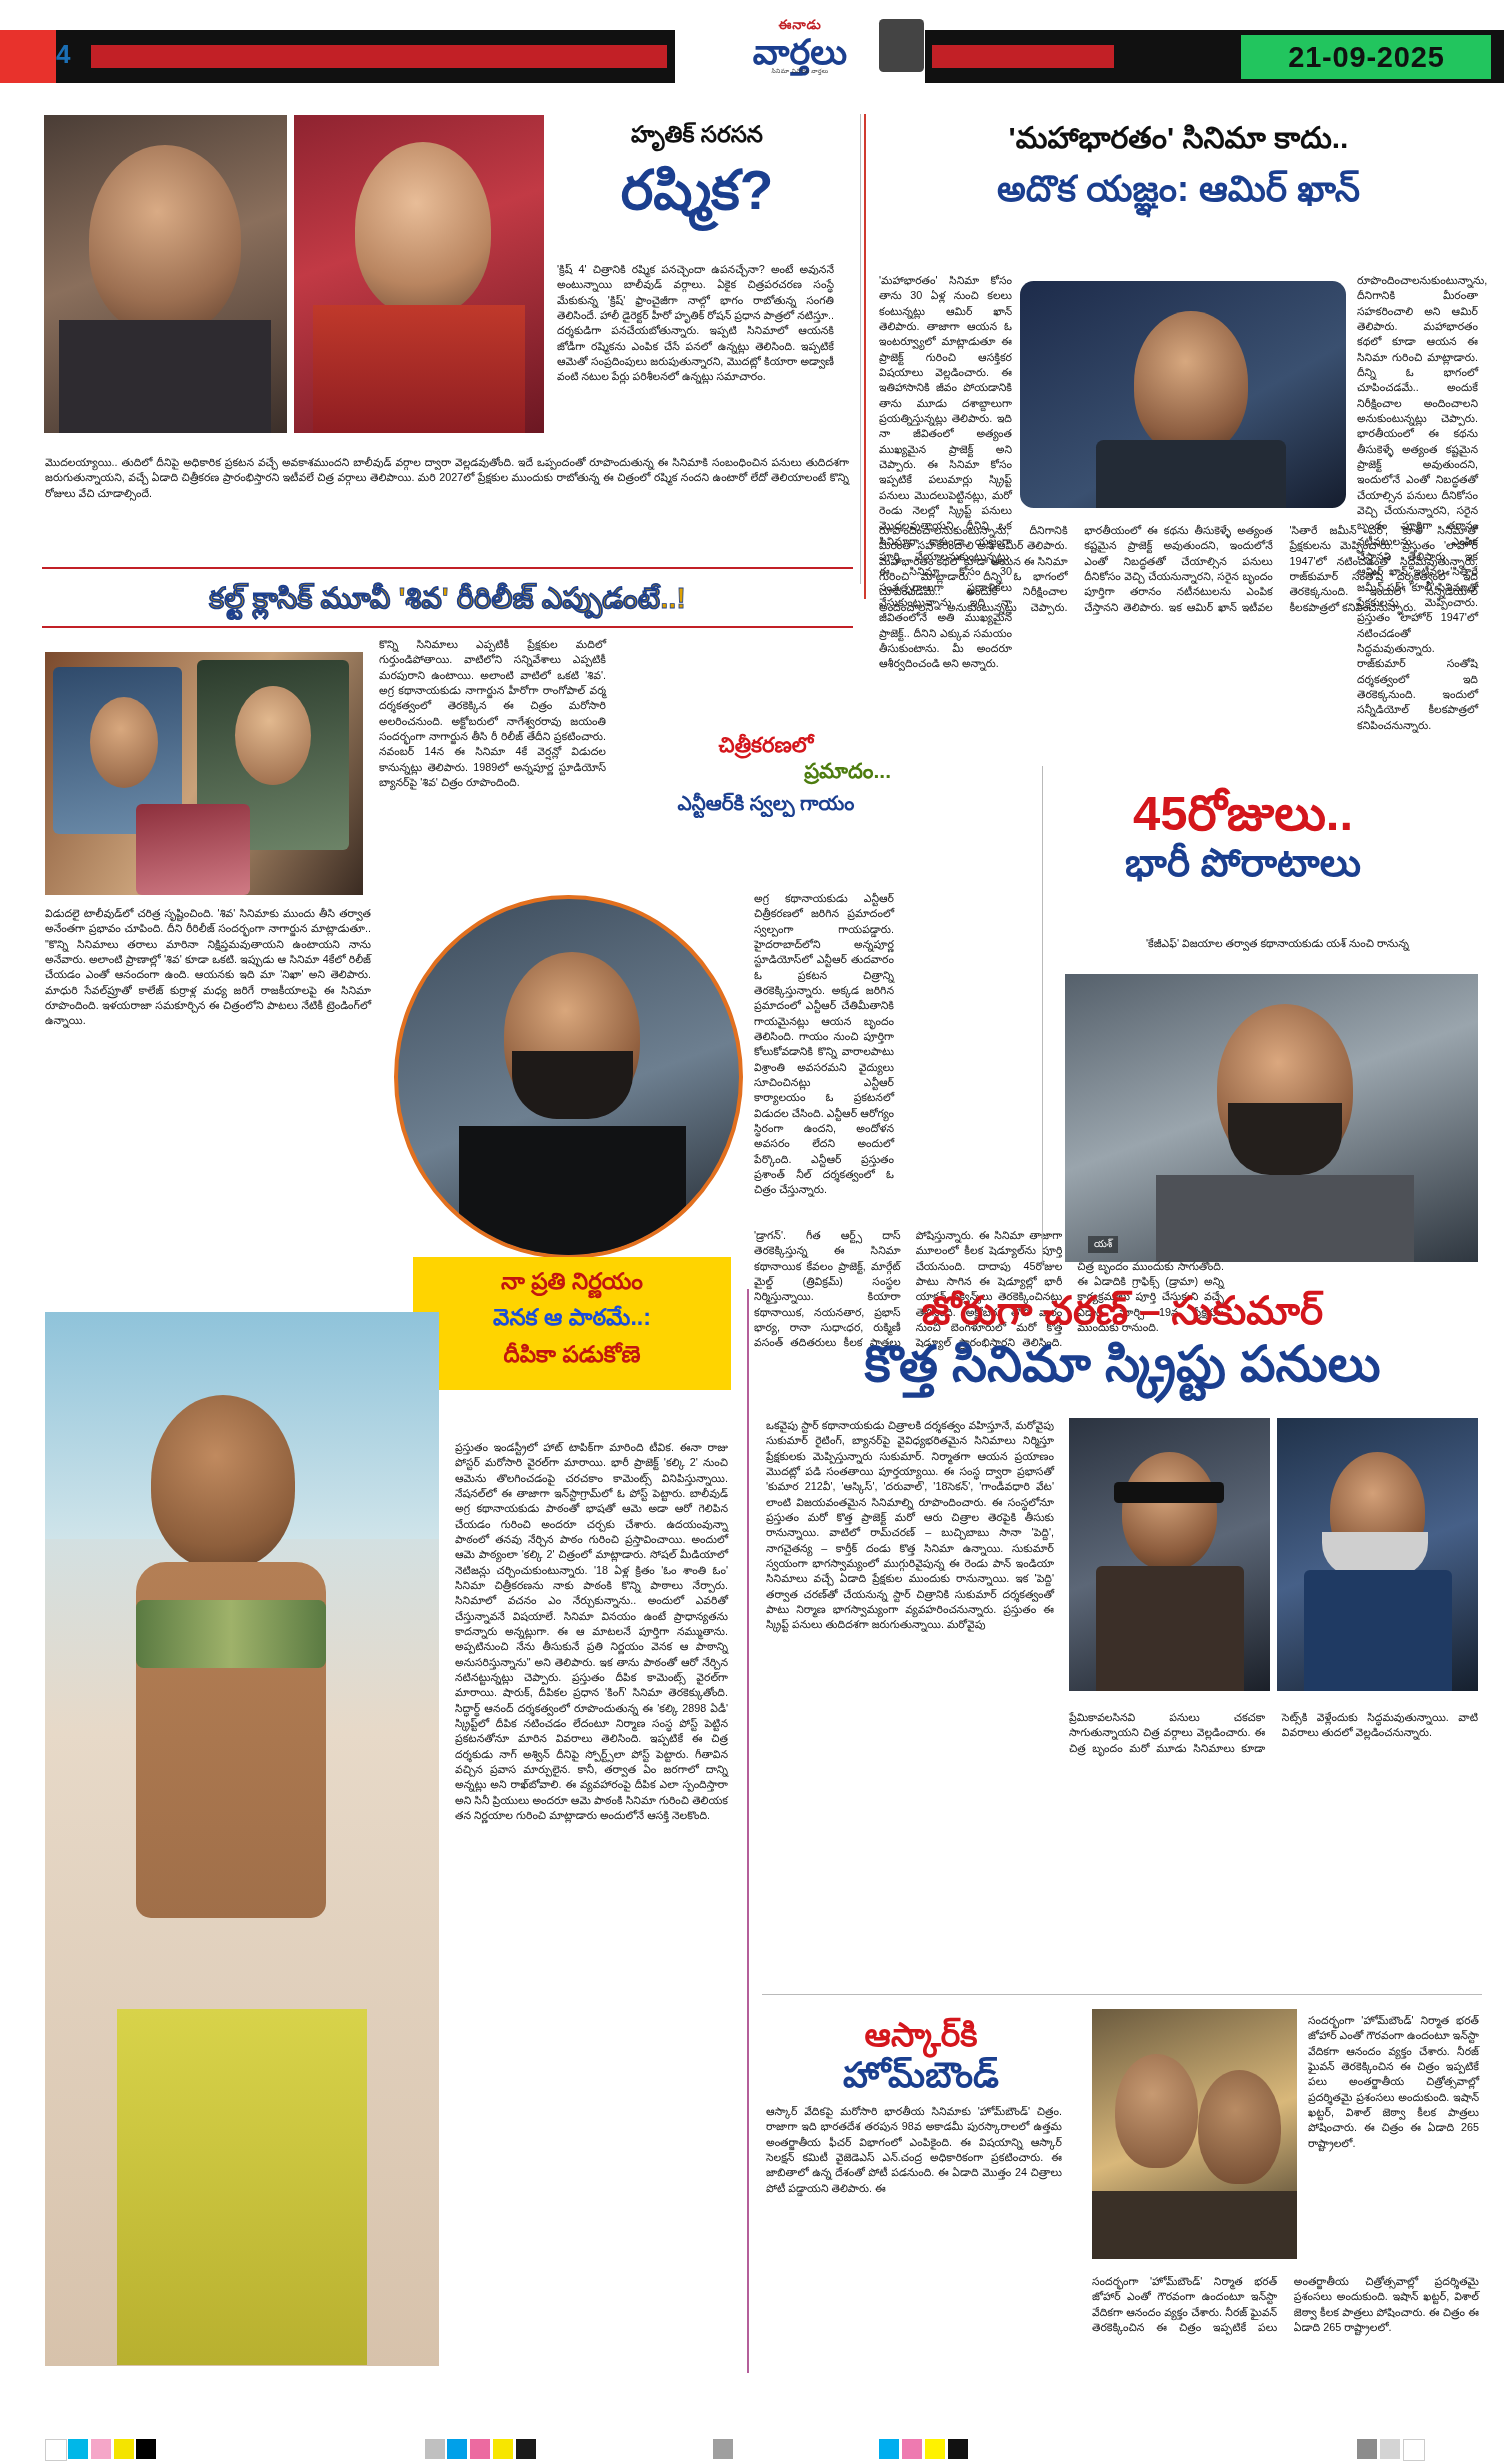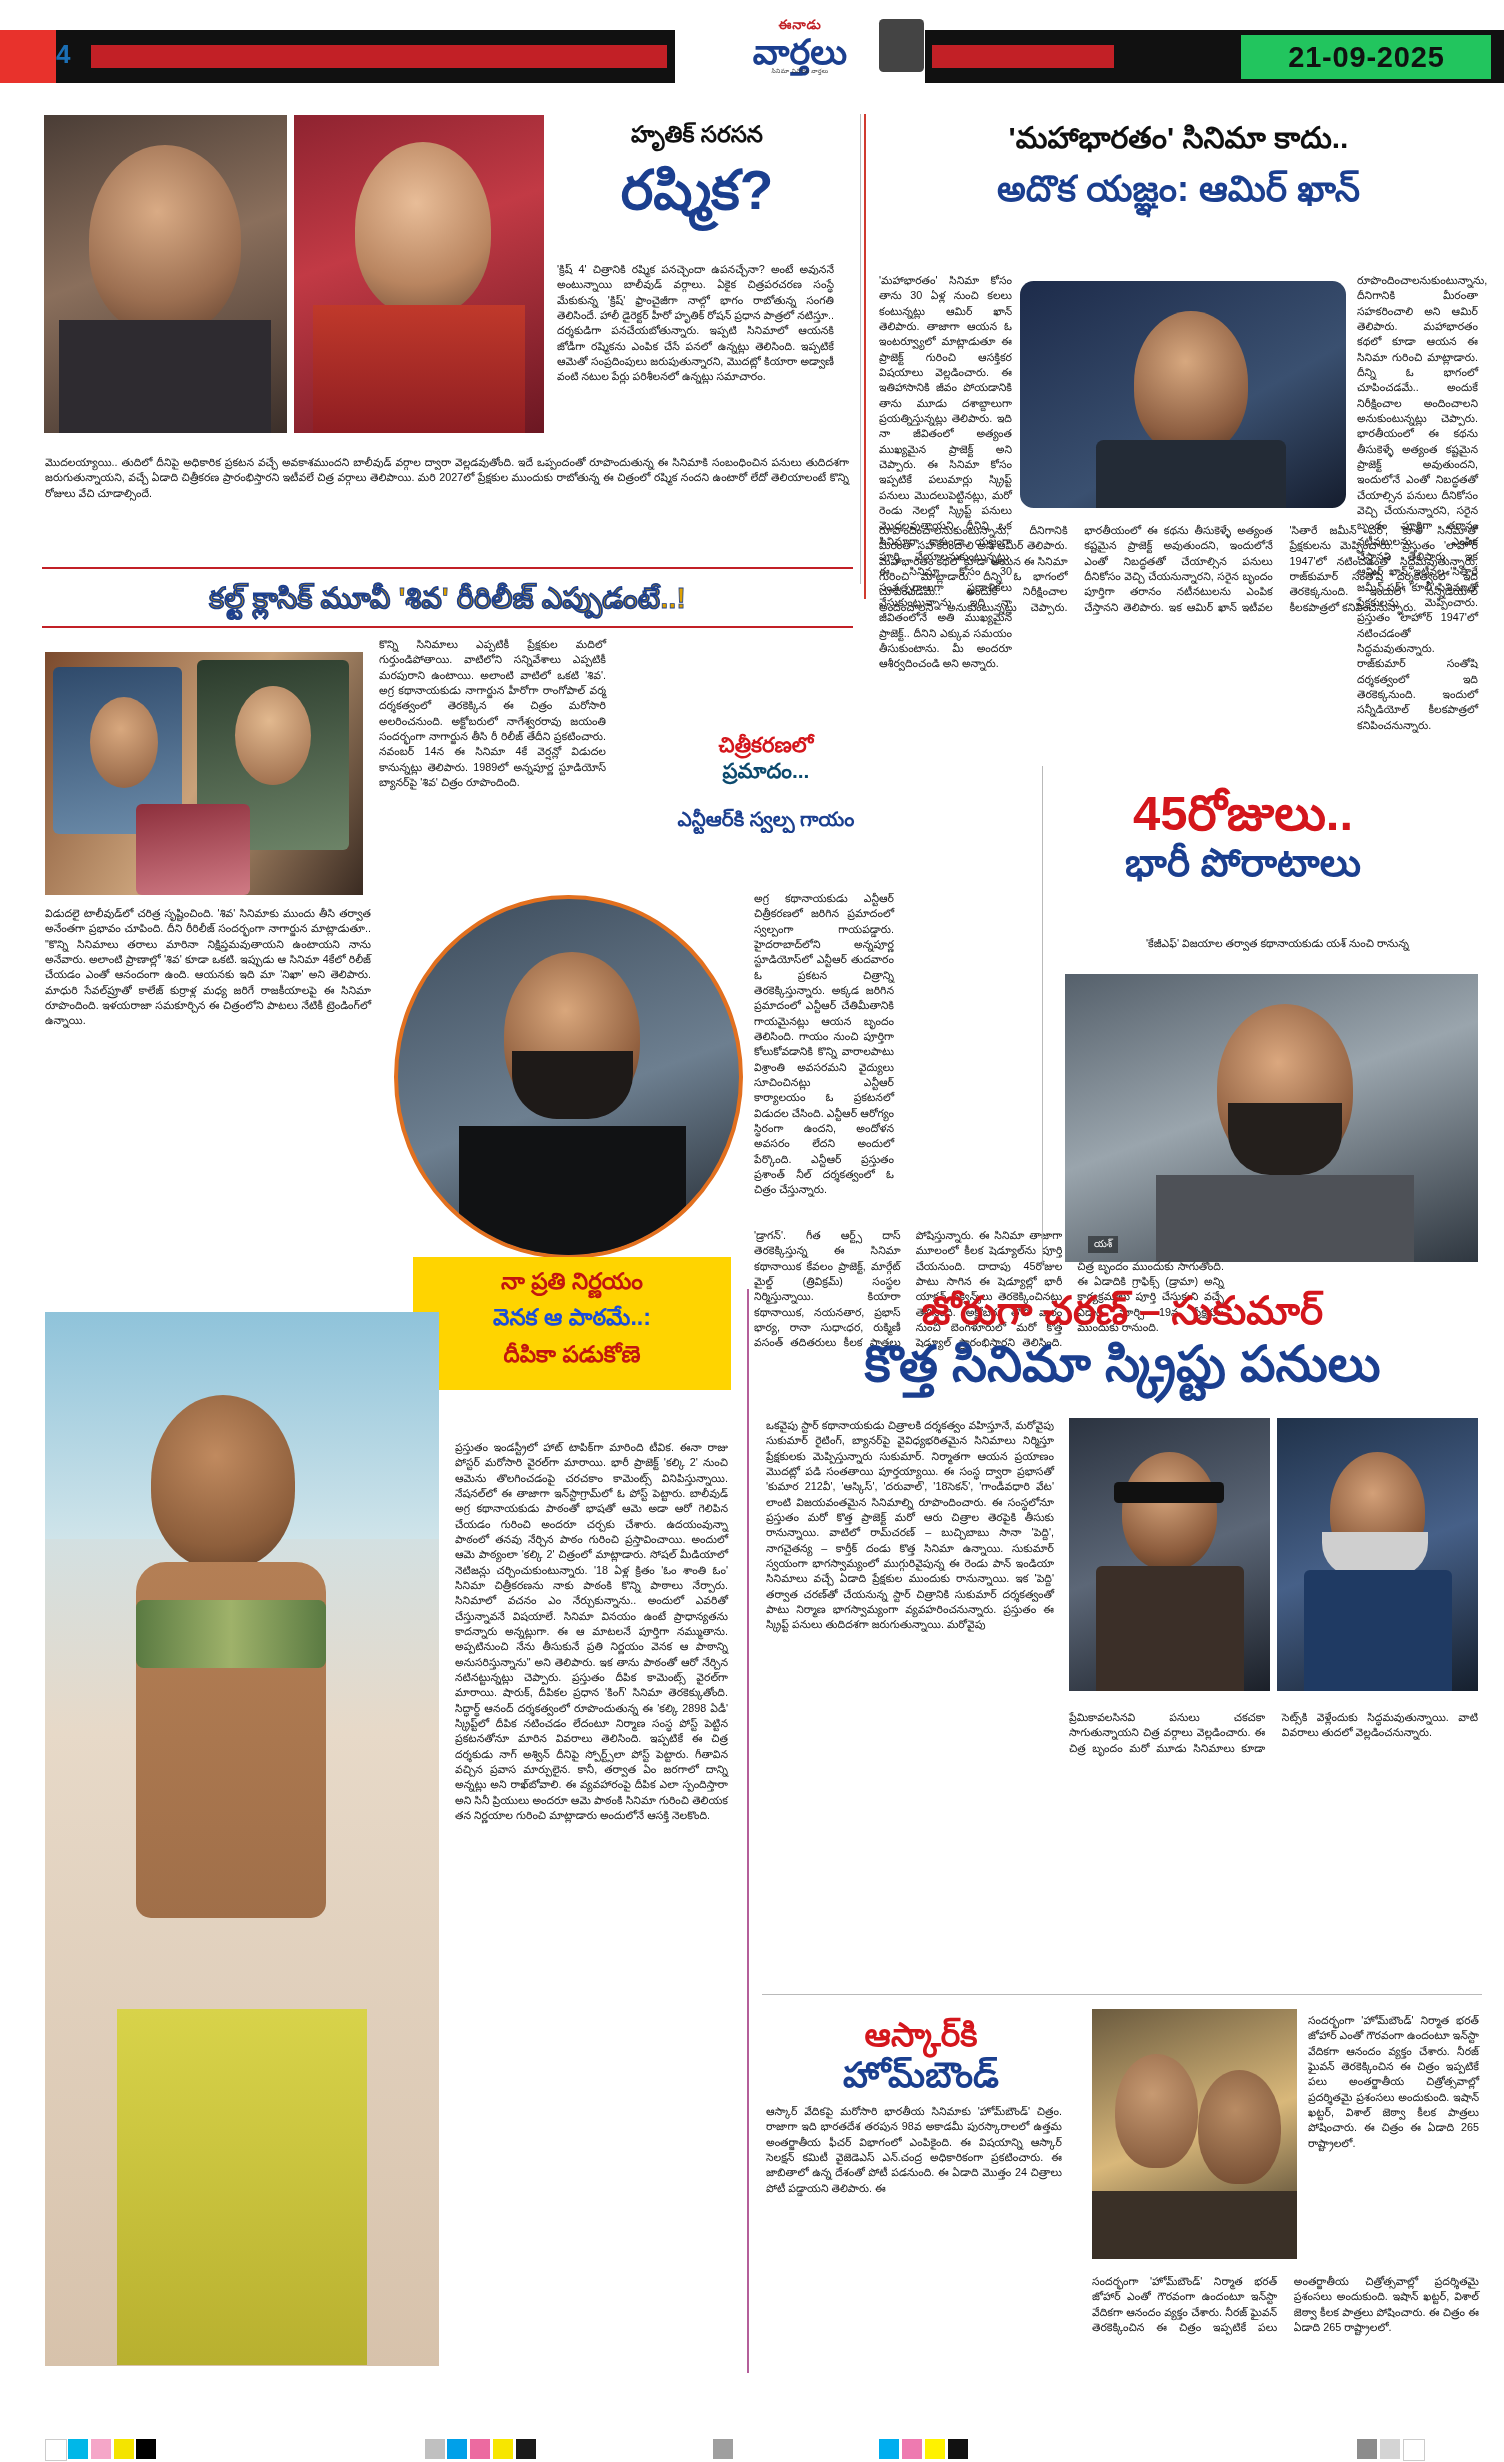--- a/index.html
+++ b/index.html
@@ -105,22 +105,22 @@
     <div style="position:absolute;left:152px;top:7.6px;width:152px;height:190px;border-radius:6px;background:linear-gradient(170deg,#2b3b2c,#6d8468);"></div>
     <div style="position:absolute;left:190px;top:34px;width:76px;height:99px;border-radius:50%;background:radial-gradient(circle at 45% 35%,#e2b98f,#946343);"></div>
     <div style="position:absolute;left:91px;top:152px;width:114px;height:91px;border-radius:6px;background:linear-gradient(170deg,#8d2f3c,#d07b85);"></div>
   </div>
 
   <div class="blk body-txt" style="left:379px;top:637px;width:227px;">కొన్ని సినిమాలు ఎప్పటికీ ప్రేక్షకుల మదిలో గుర్తుండిపోతాయి. వాటిలోని సన్నివేశాలు ఎప్పటికీ మరపురాని ఉంటాయి. అలాంటి వాటిలో ఒకటి 'శివ'. అగ్ర కథానాయకుడు నాగార్జున హీరోగా రాంగోపాల్ వర్మ దర్శకత్వంలో తెరకెక్కిన ఈ చిత్రం మరోసారి అలరించనుంది. అక్టోబరులో నాగేశ్వరరావు జయంతి సందర్భంగా నాగార్జున తీసి రీ రిలీజ్ తేదీని ప్రకటించారు. నవంబర్ 14న ఈ సినిమా 4కే వెర్షన్లో విడుదల కానున్నట్లు తెలిపారు. 1989లో అన్నపూర్ణ స్టూడియోస్ బ్యానర్‌పై 'శివ' చిత్రం రూపొందింది.</div>
   <div class="blk body-txt" style="left:45px;top:906px;width:326px;">విడుదలై టాలీవుడ్‌లో చరిత్ర సృష్టించింది. 'శివ' సినిమాకు ముందు తీసి తర్వాత అనేంతగా ప్రభావం చూపింది. దీని రీరిలీజ్ సందర్భంగా నాగార్జున మాట్లాడుతూ.. "కొన్ని సినిమాలు తరాలు మారినా నిక్షిప్తమవుతాయని ఉంటాయని నాను అనేవారు. అలాంటి ప్రాణాల్లో 'శివ' కూడా ఒకటి. ఇప్పుడు ఆ సినిమా 4కేలో రిలీజ్ చేయడం ఎంతో ఆనందంగా ఉంది. ఆయనకు ఇది మా 'నిఖా' అని తెలిపారు. మాధురి సేవల్‌ప్రూతో కాలేజ్ కుర్రాళ్ల మధ్య జరిగే రాజకీయాలపై ఈ సినిమా రూపొందింది. ఇళయరాజా సమకూర్చిన ఈ చిత్రంలోని పాటలు నేటికీ ట్రెండింగ్‌లో ఉన్నాయి.</div>
 
   <div class="circle-callout" style="left:641px;top:732px;width:250px;height:152px;border:none;">
     <div style="font-size:21px;font-weight:bold;color:#d4161c;text-align:center;line-height:1.25;">చిత్రీకరణలో</div>
-    <div style="font-size:21px;font-weight:bold;color:#0c4a6e;text-align:center;line-height:1.25;">ప్రమాదం...</div>
-    <div style="font-size:20px;font-weight:bold;color:#1b3f8f;text-align:center;line-height:1.3;margin-top:21px;">ఎన్టీఆర్‌కి స్వల్ప గాయం</div>
+    <div style="font-size:21px;font-weight:bold;color:#4d7c0f;text-align:right;line-height:1.25;">ప్రమాదం...</div>
+    <div style="font-size:20px;font-weight:bold;color:#1b3f8f;text-align:center;line-height:1.3;margin-top:5px;">ఎన్టీఆర్‌కి స్వల్ప గాయం</div>
   </div>
 
   <div class="oval-callout" style="left:394px;top:895px;width:341px;height:356px;background:linear-gradient(160deg,#3b4a5a,#6d7f90 55%,#20262d);">
     <div style="position:absolute;left:106px;top:53px;width:136px;height:167px;border-radius:50% 50% 45% 45%;background:radial-gradient(circle at 45% 35%,#d9a77c,#8d5c3c 65%,#4a2e1f);"></div>
     <div style="position:absolute;left:114px;top:152px;width:121px;height:68px;border-radius:0 0 45px 45px;background:#1e1a18;"></div>
     <div style="position:absolute;left:61px;top:227px;width:227px;height:136px;background:#111214;"></div>
   </div>
 
   <div class="blk body-txt" style="left:754px;top:891px;width:140px;">అగ్ర కథానాయకుడు ఎన్టీఆర్ చిత్రీకరణలో జరిగిన ప్రమాదంలో స్వల్పంగా గాయపడ్డారు. హైదరాబాద్‌లోని అన్నపూర్ణ స్టూడియోస్‌లో ఎన్టీఆర్ తుదవారం ఓ ప్రకటన చిత్రాన్ని తెరకెక్కిస్తున్నారు. అక్కడ జరిగిన ప్రమాదంలో ఎన్టీఆర్ చేతిమీతానికి గాయమైనట్లు ఆయన బృందం తెలిసింది. గాయం నుంచి పూర్తిగా కోలుకోవడానికి కొన్ని వారాలపాటు విశ్రాంతి అవసరమని వైద్యులు సూచించినట్లు ఎన్టీఆర్ కార్యాలయం ఓ ప్రకటనలో విడుదల చేసింది. ఎన్టీఆర్ ఆరోగ్యం స్థిరంగా ఉందని, అందోళన అవసరం లేదని అందులో పేర్కొంది. ఎన్టీఆర్ ప్రస్తుతం ప్రశాంత్ నీల్ దర్శకత్వంలో ఓ చిత్రం చేస్తున్నారు.</div>
   <div class="blk body-txt" style="left:754px;top:1228px;width:470px;column-count:3;column-gap:15px;">'డ్రాగన్'. గీత ఆర్ట్స్ దాస్ తెరకెక్కిస్తున్న ఈ సినిమా కథానాయిక కేవలం ప్రాజెక్ట్, మార్గేట్ మైల్డ్ (త్రివిక్రమ్) సంస్థల నిర్మిస్తున్నాయి. కియారా కథానాయిక, నయనతార, ప్రభాస్ భార్య, రానా సుధాఁధర, రుక్మిణీ వసంత్ తదితరులు కీలక పాత్రలు పోషిస్తున్నారు. ఈ సినిమా తాజాగా మూలంలో కీలక షెడ్యూల్‌ను పూర్తి చేయనుంది. దాదాపు 45రోజుల పాటు సాగిన ఈ షెడ్యూల్లో భారీ యాక్షన్ సీక్వెన్స్‌లు తెరకెక్కించినట్లు తెలిసింది. అక్టోబరు తొలి వారం నుంచి బెంగళూరులో మరో కొత్త షెడ్యూల్ ప్రారంభిస్తారని తెలిసింది. నవంబరు చివరి కల్లా మొత్తం చిత్రీకరణ మంచించాలన్న లక్ష్యంతో చిత్ర బృందం ముందుకు సాగుతోంది. ఈ ఏడాదికి గ్రాఫిక్స్ (డ్రామా) అన్ని కార్యక్రమాలు పూర్తి చేసుకుని వచ్చే ఏడాది మార్చి 19న ప్రేక్షకుల ముందుకు రానుంది.</div>

